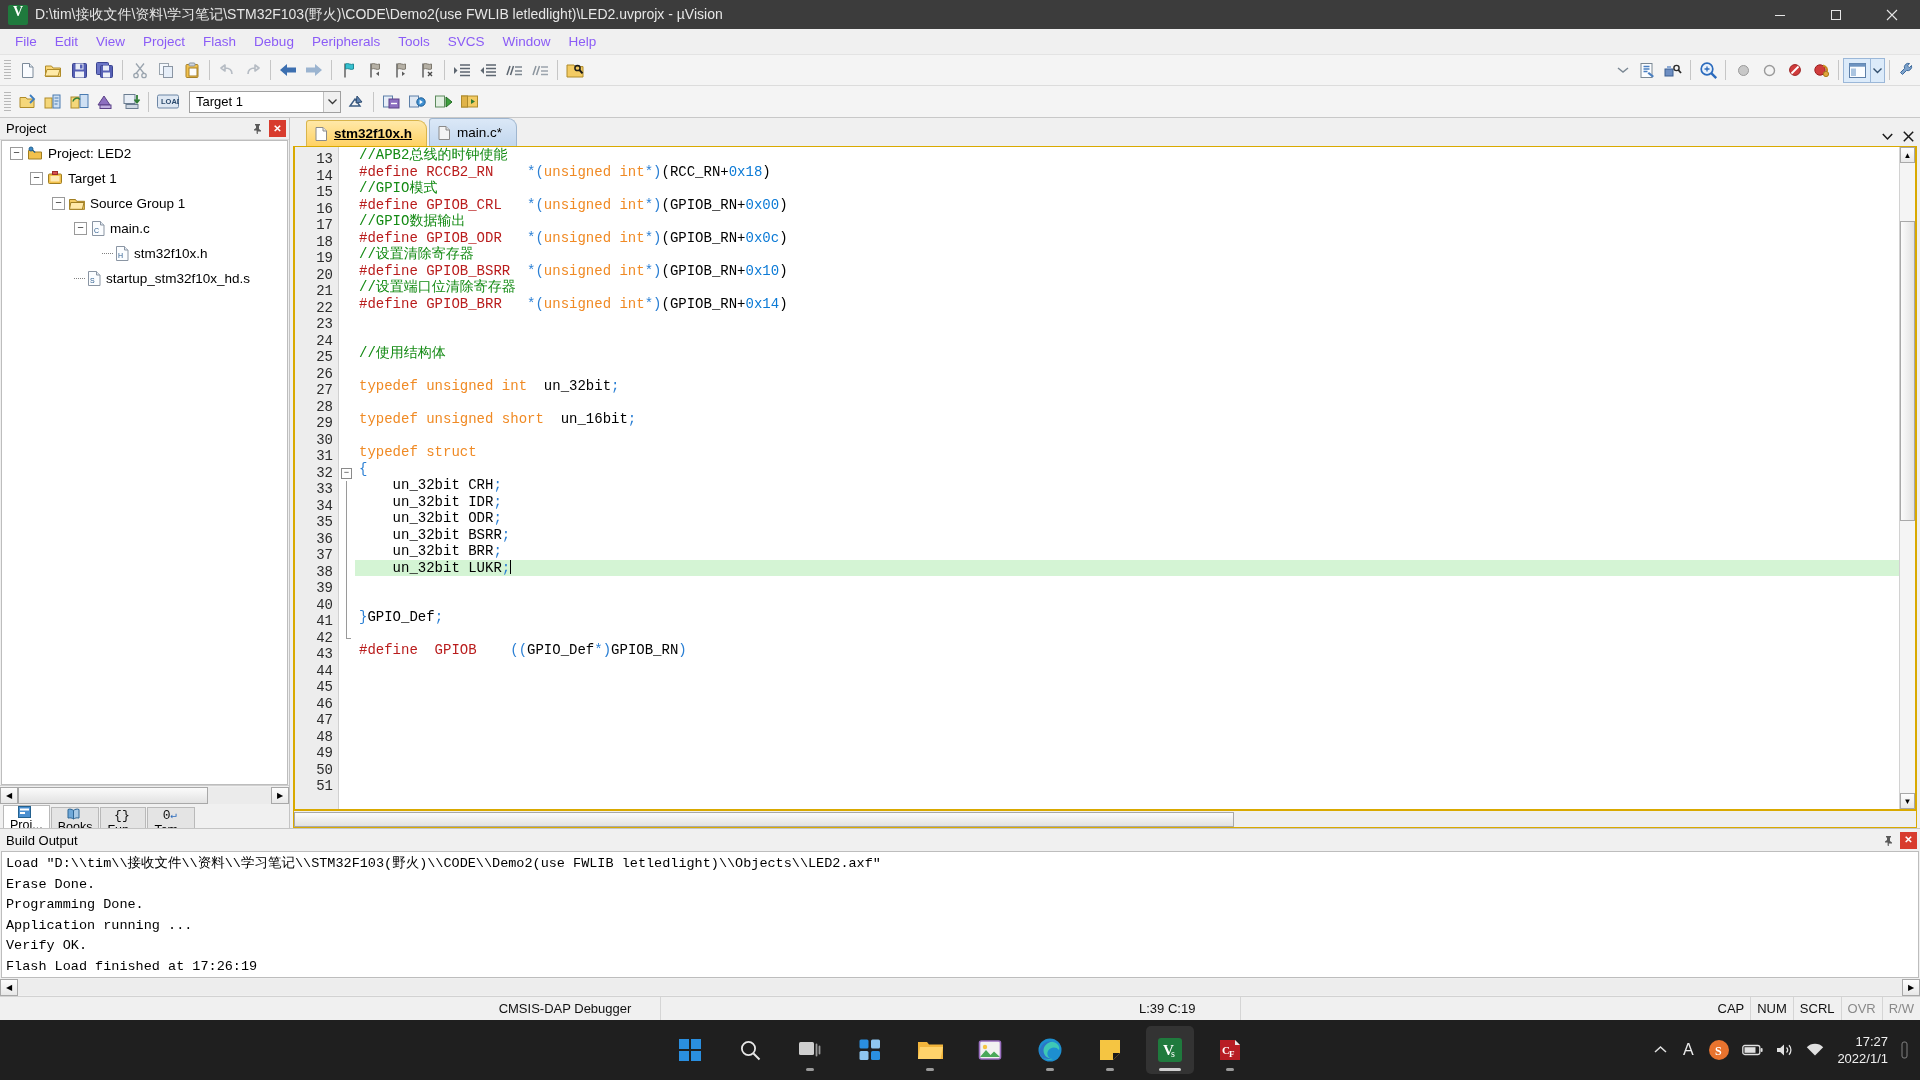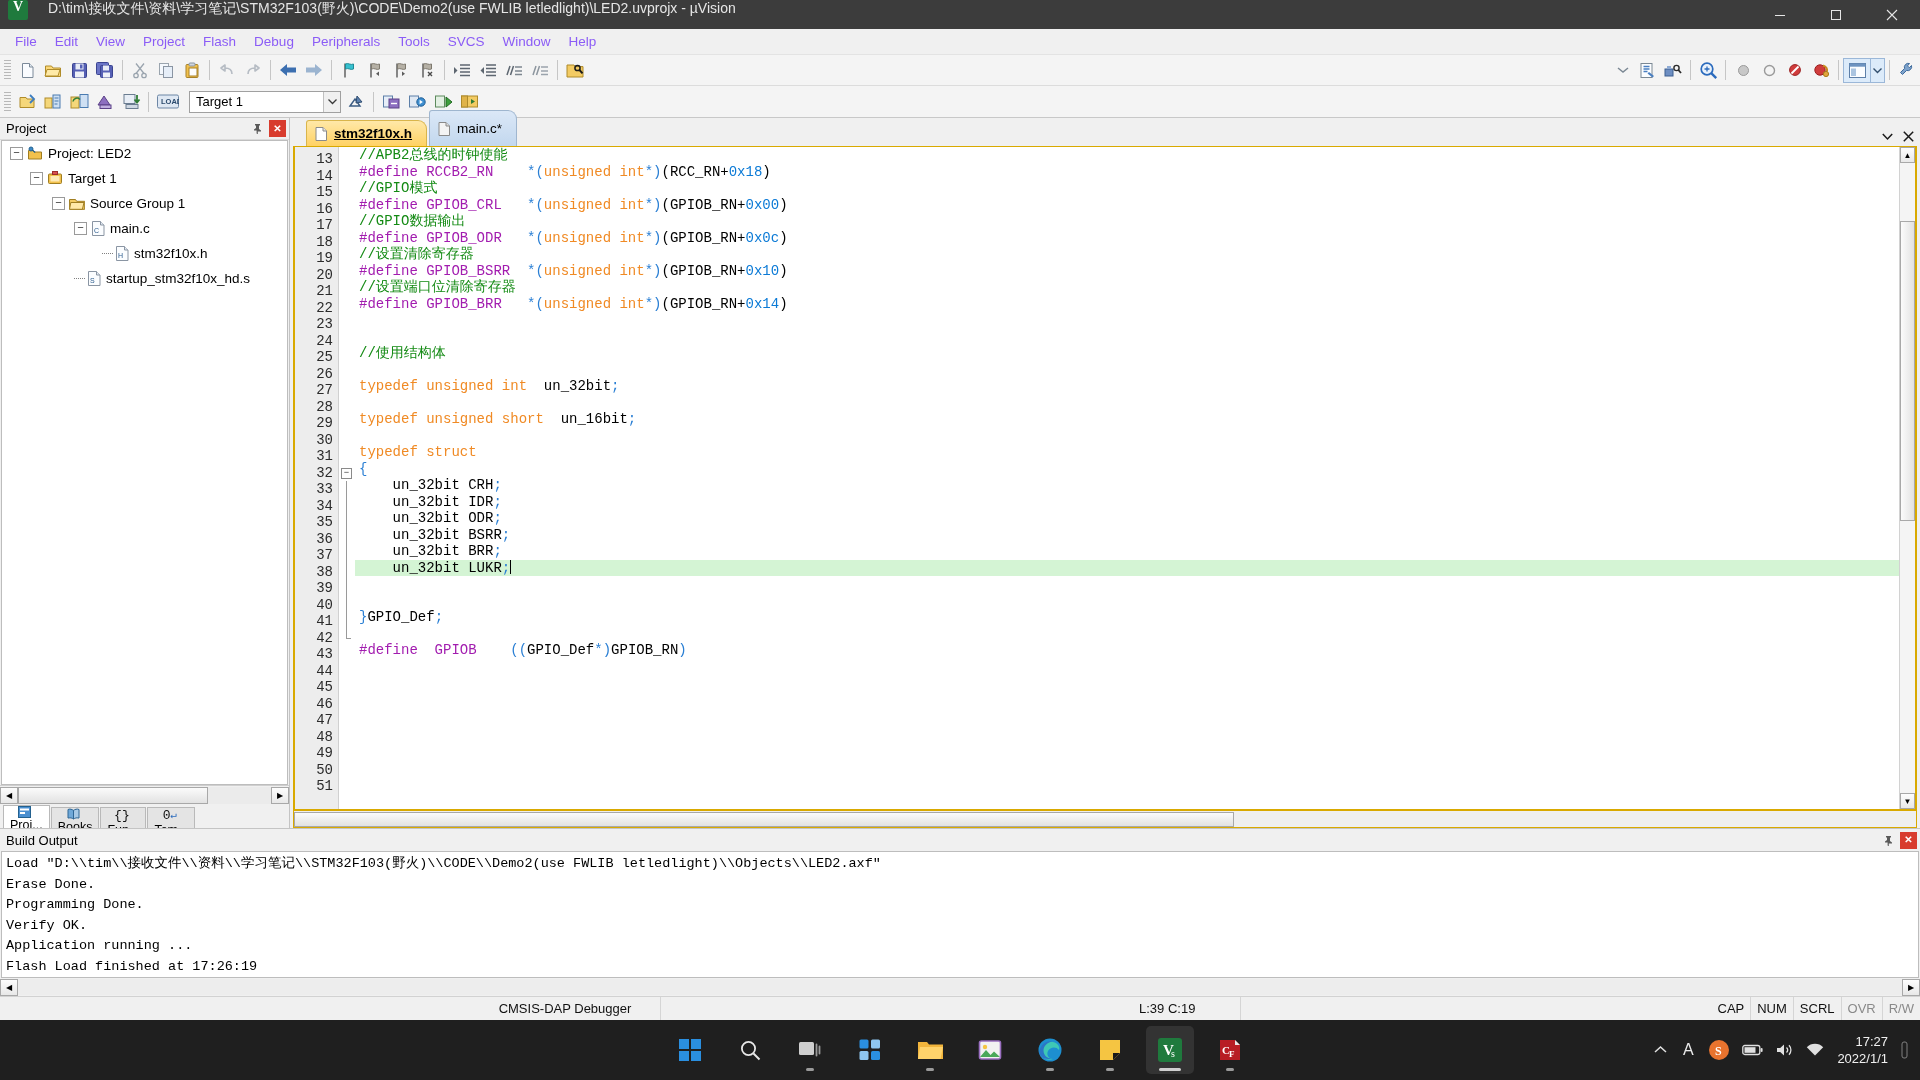--- a/index.html
+++ b/index.html
@@ -16,24 +16,24 @@
     background: #fff;
     display: flex;
     flex-direction: column;
   }
 
   
   .titlebar {
     height: 29px;
     background: #3c3c3c;
     display: flex;
+    align-items: center;
     color: #e6e6e6;
     font-size: 14px;
     flex: 0 0 29px;
-    gap: 13px;
   }
   .titlebar .app-icon {
     width: 20px; height: 20px;
     margin: 0 7px 0 8px;
     background: #1f7a3d;
     border-radius: 2px;
     position: relative;
     flex: 0 0 20px;
   }
   .titlebar .app-icon::after {
@@ -267,21 +267,21 @@
   .doc-tabs {
     height: 28px;
     background: #f0f0f0;
     display: flex;
     align-items: flex-end;
     padding-left: 16px;
     position: relative;
     flex: 0 0 28px;
   }
   .dtab {
-    height: 36px;
+    height: 28px;
     display: flex;
     align-items: center;
     padding: 0 14px 0 8px;
     font-size: 13.5px;
     border: 1px solid #b0b0b0;
     border-bottom: none;
     border-radius: 3px 9px 0 0;
     margin-right: 2px;
     color: #000;
     position: relative;
@@ -370,21 +370,21 @@
     overflow: hidden;
   }
   .cline {
     height: 16.5px;
     line-height: 16.5px;
     white-space: pre;
     padding-left: 4px;
   }
   .cline.current { background: #d4f4d4; }
   .tok-com { color: #138a13; }
-  .tok-pre { color: #a21caf; }
+  .tok-pre { color: #b91c1c; }
   .tok-kw  { color: #f08a24; }
   .tok-num { color: #0b7ad6; }
   .tok-op  { color: #2a7fd4; }
   .tok-pl  { color: #000; }
   .caret {
     display: inline-block;
     width: 1px; height: 14px;
     background: #000;
     vertical-align: -2px;
   }
@@ -1251,21 +1251,21 @@
   <div class="build-panel">
     <div class="build-header">
       <div style="flex:1 1 auto;">Build Output</div>
       <div class="ph-btn">
         <svg width="11" height="11" viewBox="0 0 11 11">
             <path d="M3 1h5v1l-1 1v3l2 1.5v1H5.8v3L5.2 11 4.6 10.5v-3H2v-1L4 5V3L3 2z" fill="#5a5a5a"></path>
           </svg>
       </div>
       <div class="ph-btn close-red">✕</div>
     </div>
-    <div class="build-body" id="buildbody"><div>Load "D:\\tim\\接收文件\\资料\\学习笔记\\STM32F103(野火)\\CODE\\Demo2(use FWLIB letledlight)\\Objects\\LED2.axf"</div><div>Erase Done.</div><div>Programming Done.</div><div>Verify OK.</div><div>Application running ...</div><div>Flash Load finished at 17:26:19</div></div>
+    <div class="build-body" id="buildbody"><div>Load "D:\\tim\\接收文件\\资料\\学习笔记\\STM32F103(野火)\\CODE\\Demo2(use FWLIB letledlight)\\Objects\\LED2.axf"</div><div>Erase Done.</div><div>Programming Done.</div><div>Application running ...</div><div>Verify OK.</div><div>Flash Load finished at 17:26:19</div></div>
     <div class="build-hscroll">
       <div class="hs-arrow">◀</div>
       <div class="bhs-track"></div>
       <div class="hs-arrow">▶</div>
     </div>
   </div>
 
   <div class="statusbar">
     <div class="sb-grow"></div>
     <div class="sb-cell" style="width:190px;justify-content:center;">CMSIS-DAP Debugger</div>

